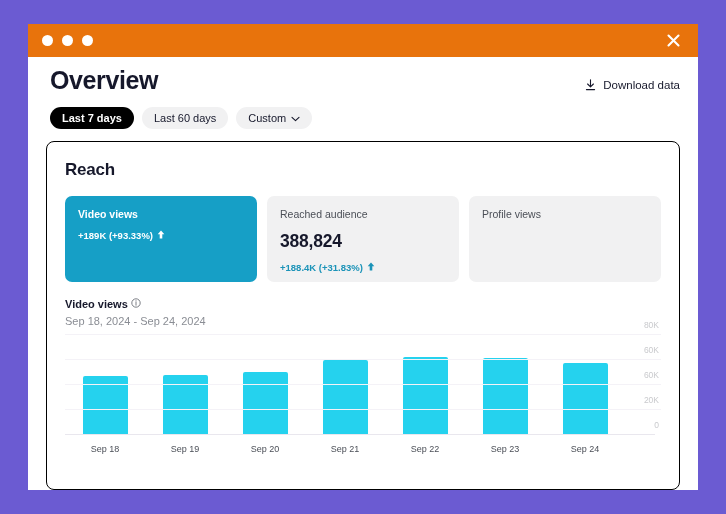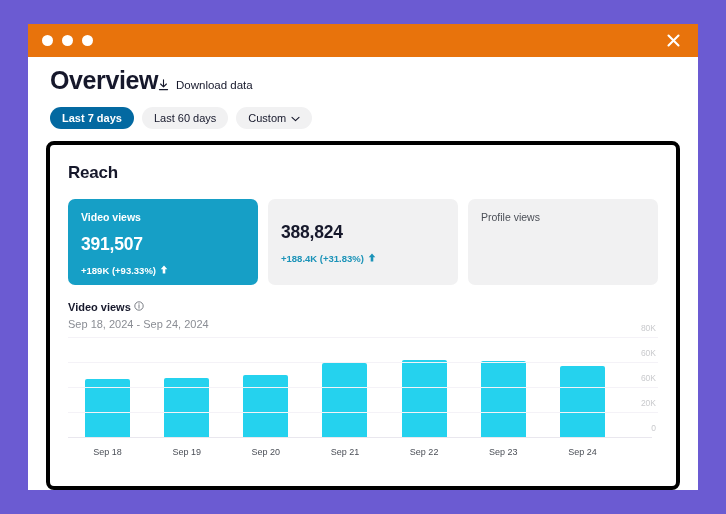--- a/index.html
+++ b/index.html
@@ -39,21 +39,21 @@
   .close-x svg { display: block; }
 
   
   .page-body {
     flex: 1; background: #ffffff;
     padding: 10px 18px 0 18px;
     display: flex; flex-direction: column;
     overflow: hidden;
   }
 
-  .head-row { display: flex; align-items: flex-start; }
+  .head-row { display: flex; align-items: flex-start; justify-content: space-between; }
   .page-title {
     font-size: 25px; font-weight: bold; color: #16182b;
     letter-spacing: -0.4px; line-height: 1.1;
     padding-left: 4px;
   }
   .download-link {
     display: flex; align-items: center; gap: 7px;
     font-size: 11.5px; color: #16182b; cursor: pointer;
     margin-top: 12px;
   }
@@ -65,28 +65,28 @@
     margin-top: 12px; padding-left: 4px;
   }
   .pill {
     height: 22px; border-radius: 11px;
     padding: 0 12px;
     display: flex; align-items: center; gap: 5px;
     font-size: 11px; color: #16182b;
     background: #f1f1f2; cursor: pointer;
     white-space: nowrap;
   }
-  .pill.active { background: #0369a1; color: #ffffff; font-weight: bold; }
+  .pill.active { background: #000000; color: #ffffff; font-weight: bold; }
   .chev { display: block; }
 
   
   .content-card {
     margin-top: 12px;
     flex: 1;
-    border: 4px solid #000000;
+    border: 1px solid #000000;
     border-radius: 8px;
     background: #ffffff;
     padding: 18px 18px 0 18px;
     display: flex; flex-direction: column;
     overflow: hidden;
   }
   .section-title {
     font-size: 17px; font-weight: bold; color: #16182b;
     letter-spacing: -0.2px;
   }
@@ -221,32 +221,32 @@
       </div>
 
       <div class="content-card">
 
         <div class="section-title">Reach</div>
 
         <div class="metrics">
 
           <div class="metric selected">
             <div class="metric-label">Video views</div>
-            <div class="metric-value">391,507</div>
             <div class="metric-delta">
               <span>+189K  (+93.33%)</span>
               <span class="arrow-up">
                 <svg width="8" height="9" viewBox="0 0 8 9" aria-hidden="true">
                   <path d="M4 0.6 L7.3 4.2 L5.3 4.2 L5.3 8.4 L2.7 8.4 L2.7 4.2 L0.7 4.2 Z" fill="#ffffff"></path>
                 </svg>
               </span>
             </div>
           </div>
 
           <div class="metric">
+            <div class="metric-label">Reached audience</div>
             <div class="metric-value">388,824</div>
             <div class="metric-delta">
               <span>+188.4K  (+31.83%)</span>
               <span class="arrow-up">
                 <svg width="8" height="9" viewBox="0 0 8 9" aria-hidden="true">
                   <path d="M4 0.6 L7.3 4.2 L5.3 4.2 L5.3 8.4 L2.7 8.4 L2.7 4.2 L0.7 4.2 Z" fill="#1b93b8"></path>
                 </svg>
               </span>
             </div>
           </div>

